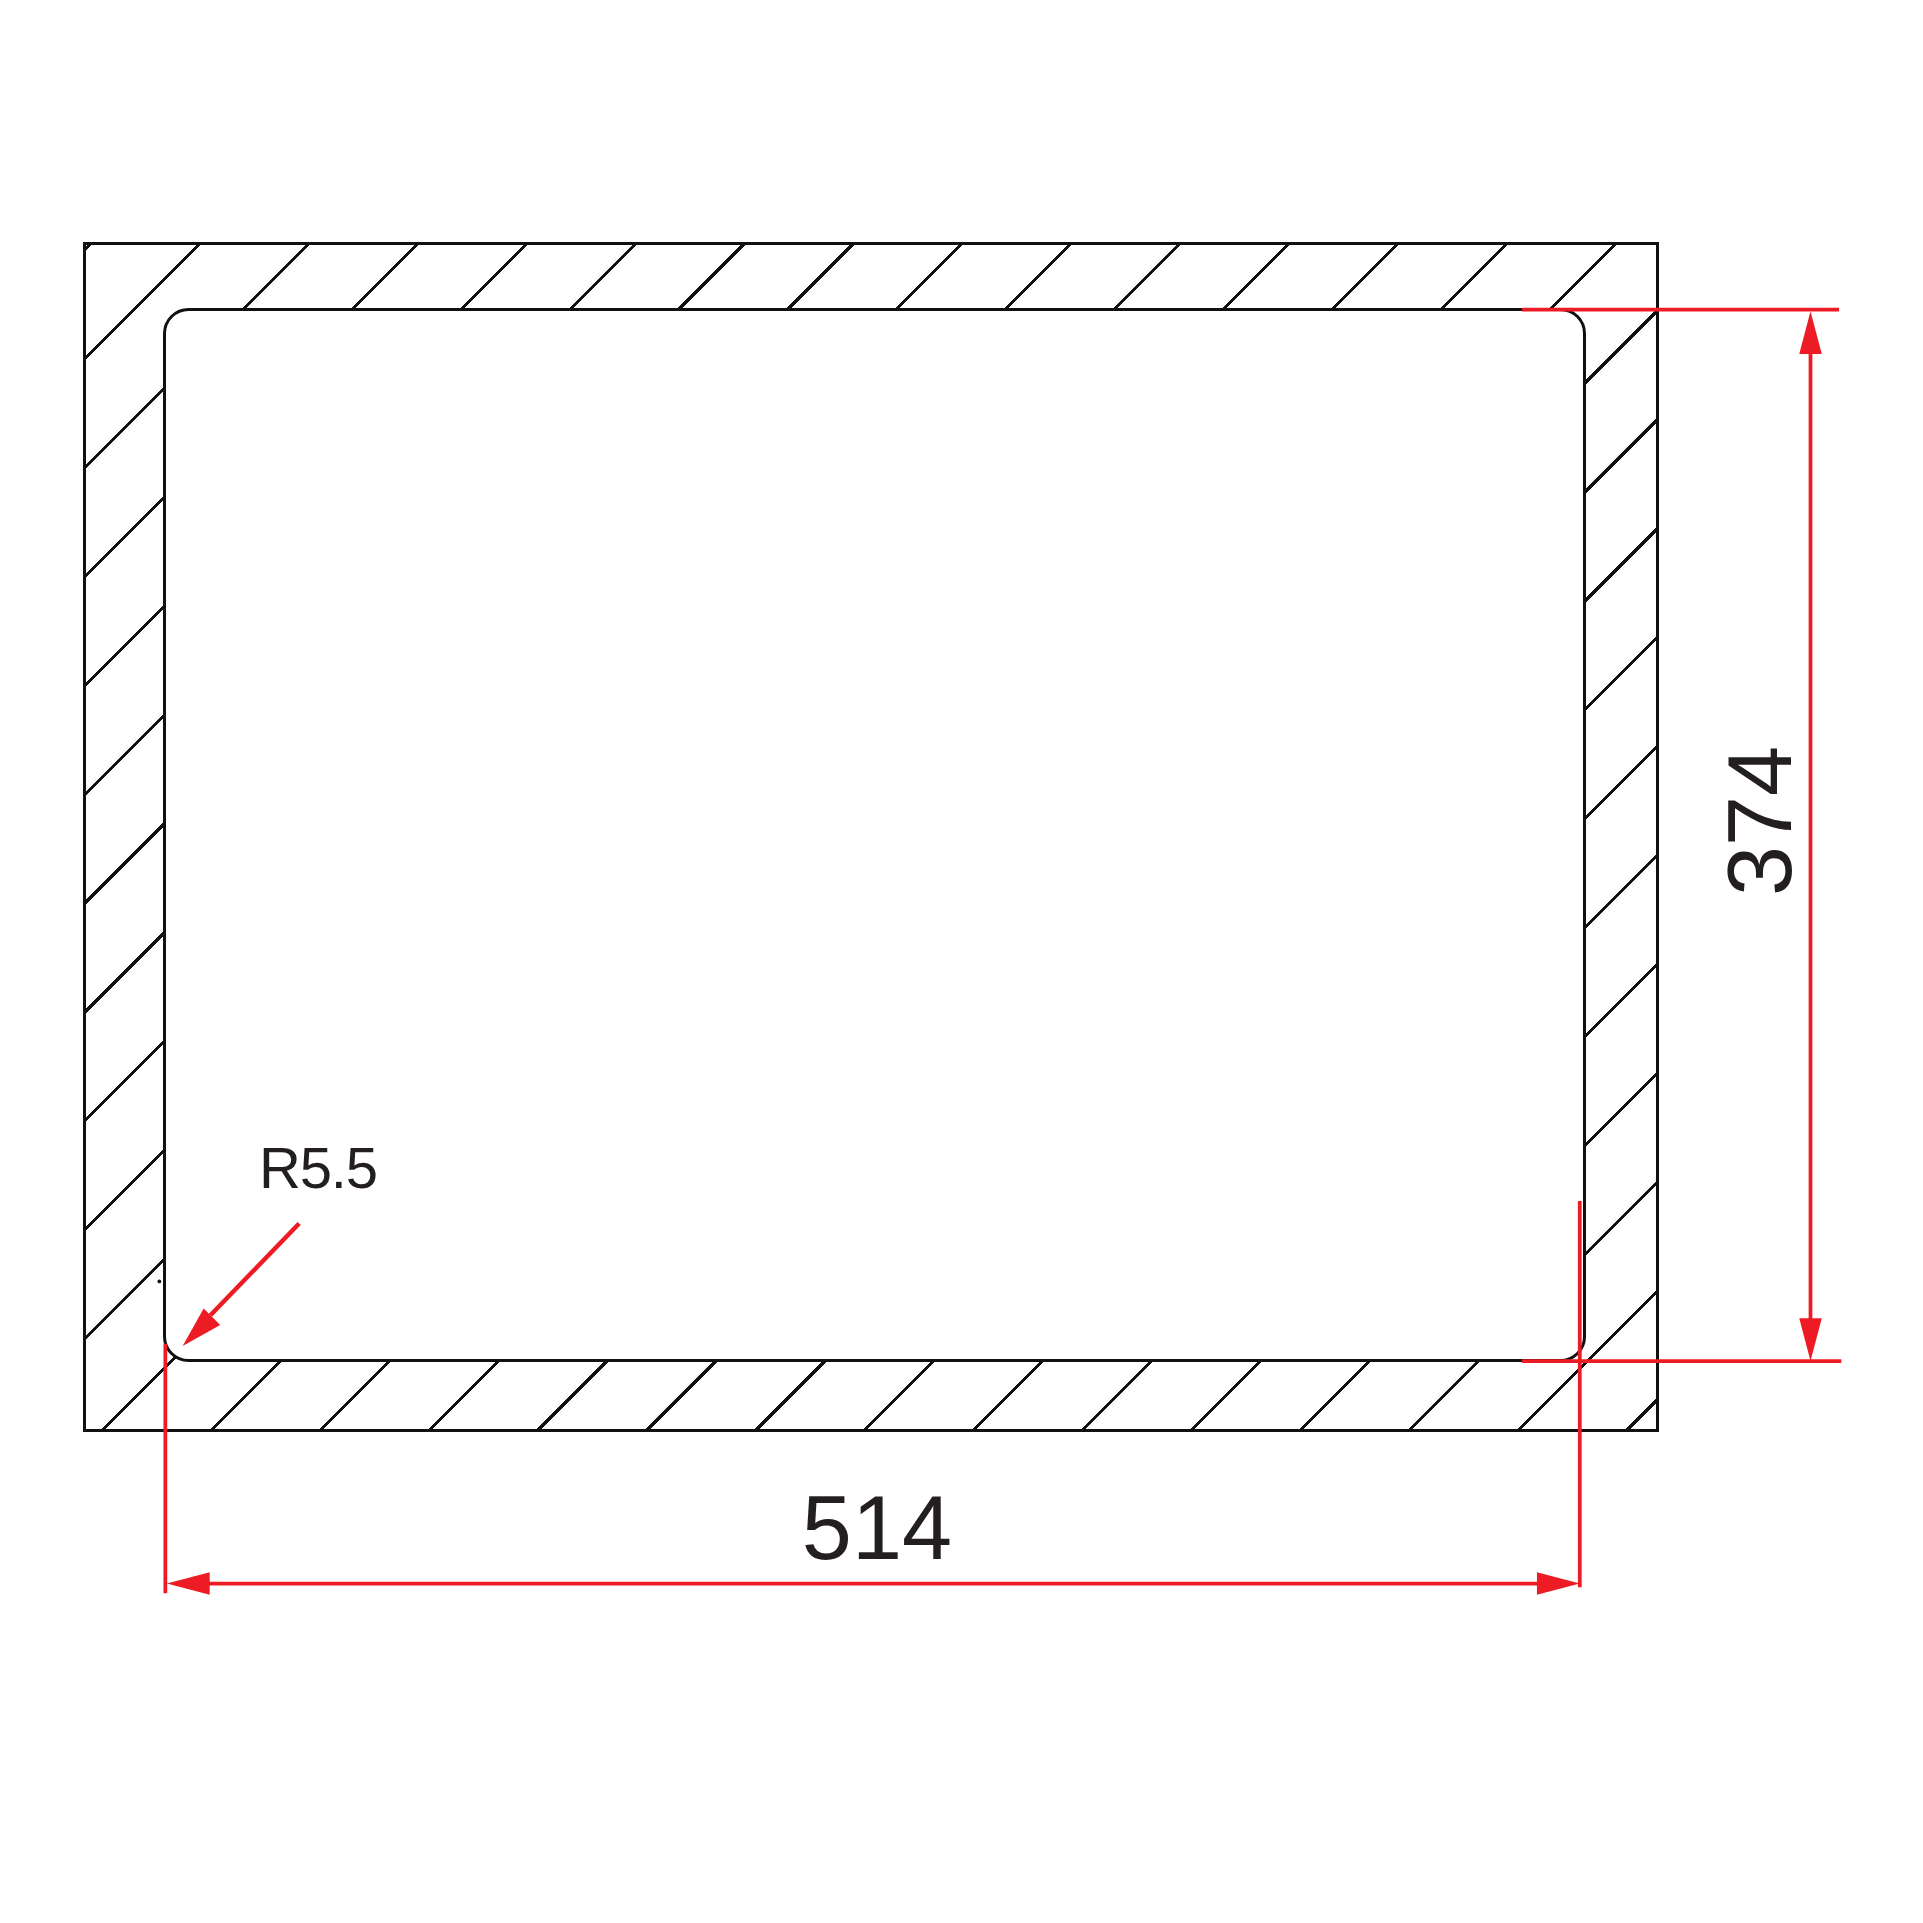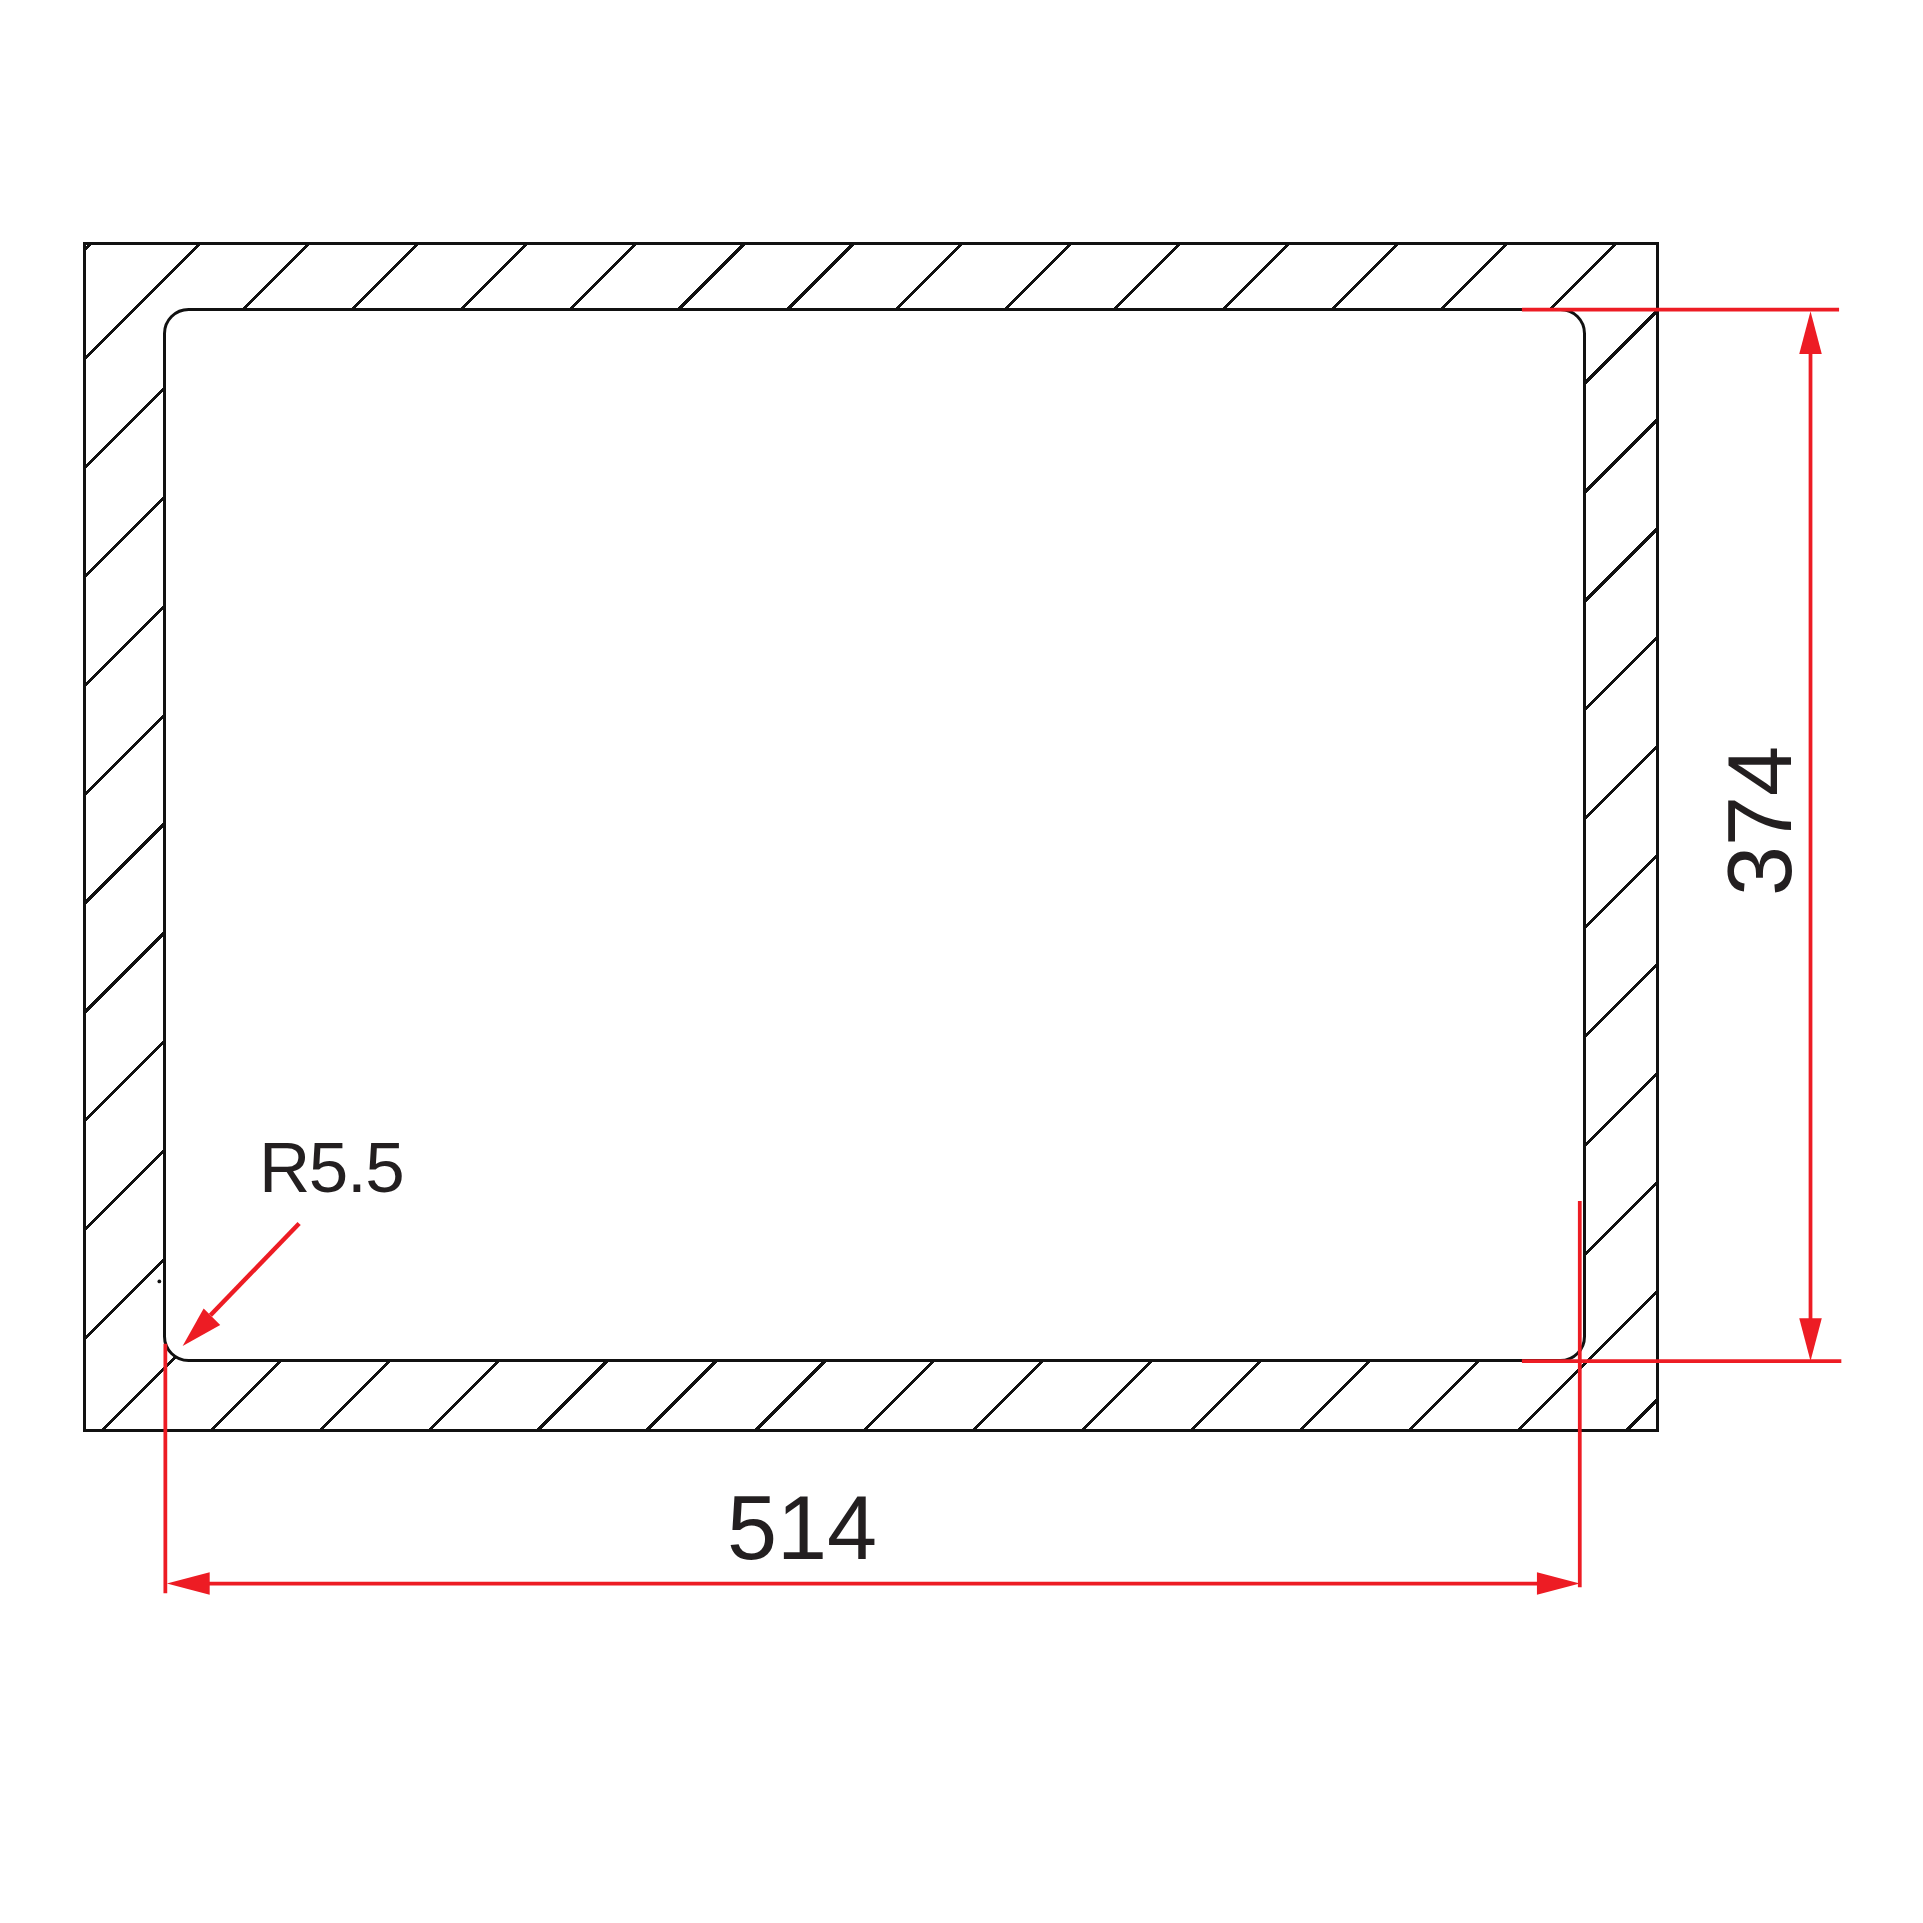--- a/index.html
+++ b/index.html
@@ -44,26 +44,26 @@
   .dim-line{stroke:var(--dimension-red);stroke-width:5;fill:none;}
   .leader-line{stroke:var(--dimension-red);stroke-width:6;fill:none;}
   .dim-arrow{fill:var(--dimension-red);stroke:none;}
   .stray-dot{fill:var(--line-black);}
   .dim-label{
     position:absolute;
     color:var(--text-black);
     font-size:90px;line-height:90px;
     white-space:nowrap;
   }
-  .label-width{left:727px;top:1483px;width:225px;text-align:left;}
+  .label-width{left:727px;top:1483px;width:225px;text-align:right;}
   .label-height{
     left:1647px;top:776px;width:225px;height:90px;text-align:center;
     transform:rotate(-90deg);
   }
-  .label-radius{left:259px;top:1123px;font-size:71px;line-height:89px;letter-spacing:-0.02em;}
+  .label-radius{left:259px;top:1123px;font-size:58px;line-height:89px;letter-spacing:-0.02em;}
 </style>
 </head>
 <body>
 
 <div class="canvas">
 
   <div class="outer-frame"></div>
 
   <div class="cutout"></div>
 

